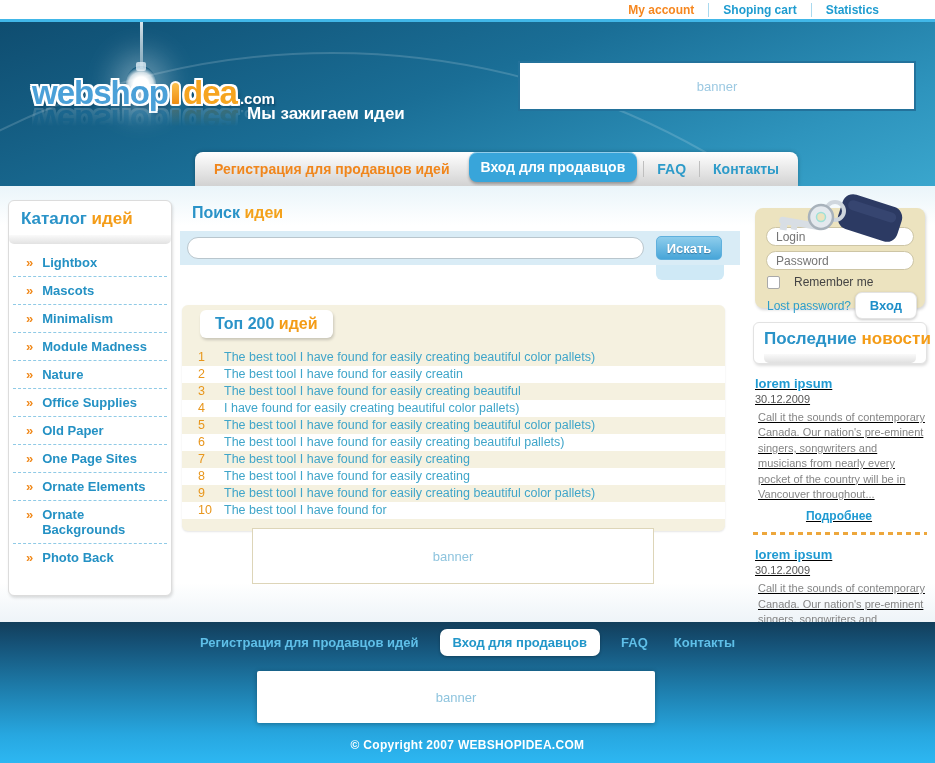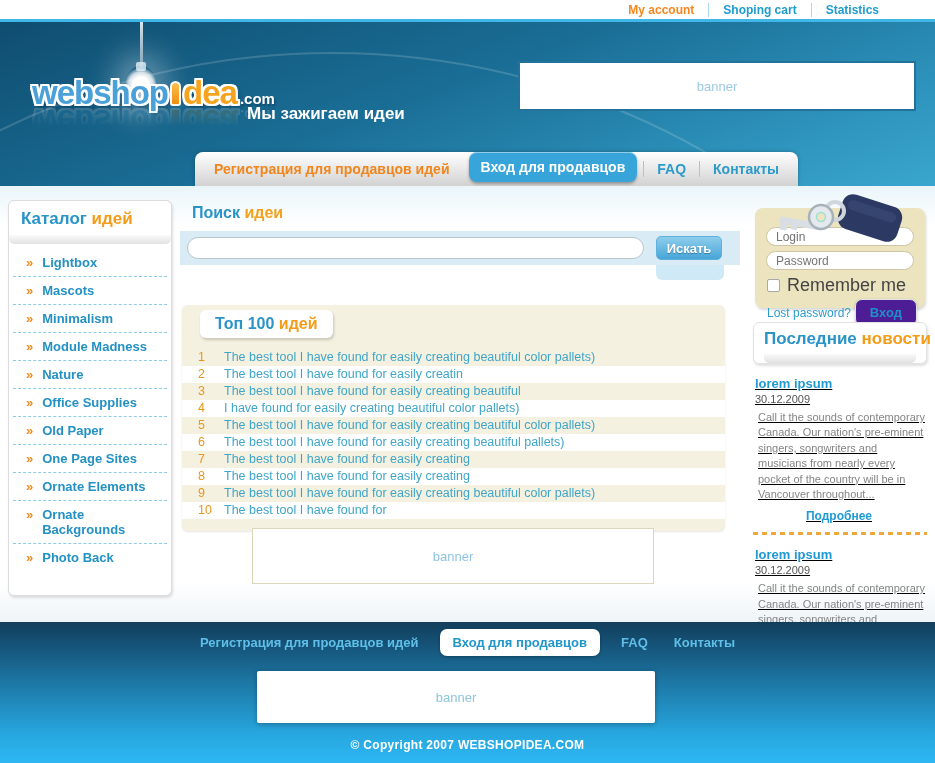--- a/index.html
+++ b/index.html
@@ -177,27 +177,27 @@
     background: #ece3bf; border-radius: 8px;
     box-shadow: 1px 2px 3px rgba(0,0,0,.16);
     padding-top: 19px;
   }
   .login-key { position: absolute; left: 6px; top: -14px; width: 156px; height: 56px; pointer-events: none; }
   .login-input {
     display: block; width: 148px; height: 19px; margin: 0 auto 5px;
     border-radius: 10px; border: 1px solid #cdc5a5; padding: 0 9px;
     font-size: 12px; color: #1d4ed8; outline: none; background: #fff;
   }
-  .remember-row { display: flex; align-items: center; gap: 7px; margin: 2px 0 3px 12px;
-    font-size: 18px; color: #444; cursor: pointer; }
+  .remember-row { display: flex; align-items: center; gap: 14px; margin: 2px 0 3px 12px;
+    font-size: 12px; color: #444; cursor: pointer; }
   .checkbox { width: 13px; height: 13px; background: #fff; border: 1px solid #a9a9a9; border-radius: 2px; }
   .login-bottom { display: flex; justify-content: space-between; align-items: center; padding: 0 8px 0 12px; }
   .lost-link { color: #2d9ec9; font-size: 12px; text-decoration: none; cursor: pointer; }
   .login-submit {
-    background: #4c1d95; border: 1px solid #e3e3e3; border-radius: 7px;
+    background: #ffffff; border: 1px solid #e3e3e3; border-radius: 7px;
     padding: 5px 14px; color: #1f8fc9; font-weight: bold; font-size: 13px; cursor: pointer;
     box-shadow: 0 1px 3px rgba(0,0,0,.22);
     font-family: "Liberation Sans", sans-serif;
   }
 
   .news { position: absolute; left: 753px; top: 136px; width: 174px; }
   .news-header {
     background: #fff; border: 1px solid #e2e2e2; border-radius: 6px;
     padding: 6px 10px 0; font-size: 17px; font-weight: bold; white-space: nowrap;
     box-shadow: 1px 2px 3px rgba(0,0,0,.13);
@@ -335,21 +335,21 @@
       <span class="t2">идеи</span>
     </div>
     <div class="search-strip">
       <input class="search-input" type="text" value="" style="">
       <button class="search-button">Искать</button>
       <div class="search-glow"></div>
     </div>
 
     <div class="top100">
       <div class="top100-tab">
-        <span class="t1">Топ 100</span>
+        <span class="t1">Топ 200</span>
         <span class="t2">идей</span>
       </div>
       <div>
         <div class="top100-row">
             <span class="row-num">1</span>
             <span class="row-text">The best tool I have found for easily creating beautiful color pallets)</span>
           </div>
         <div class="top100-row">
             <span class="row-num">2</span>
             <span class="row-text">The best tool I have found for easily creatin</span>

